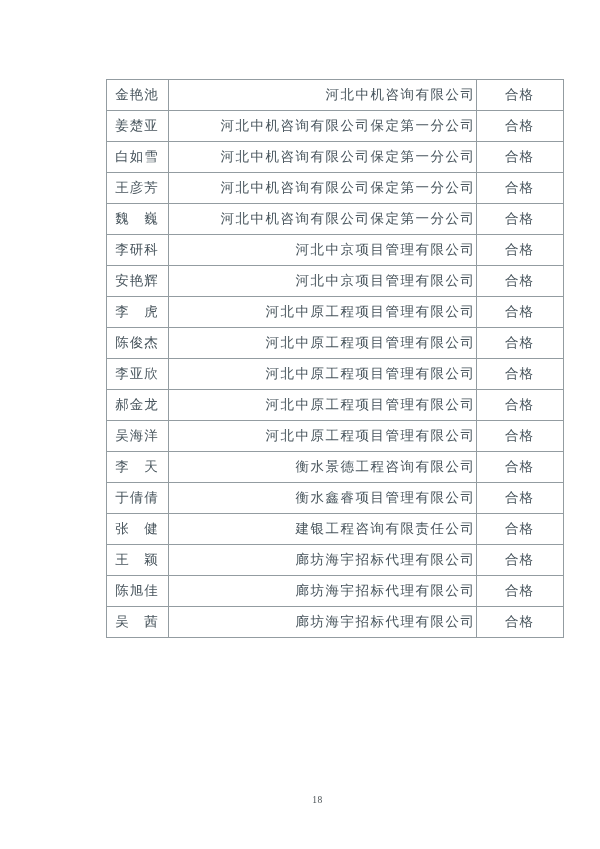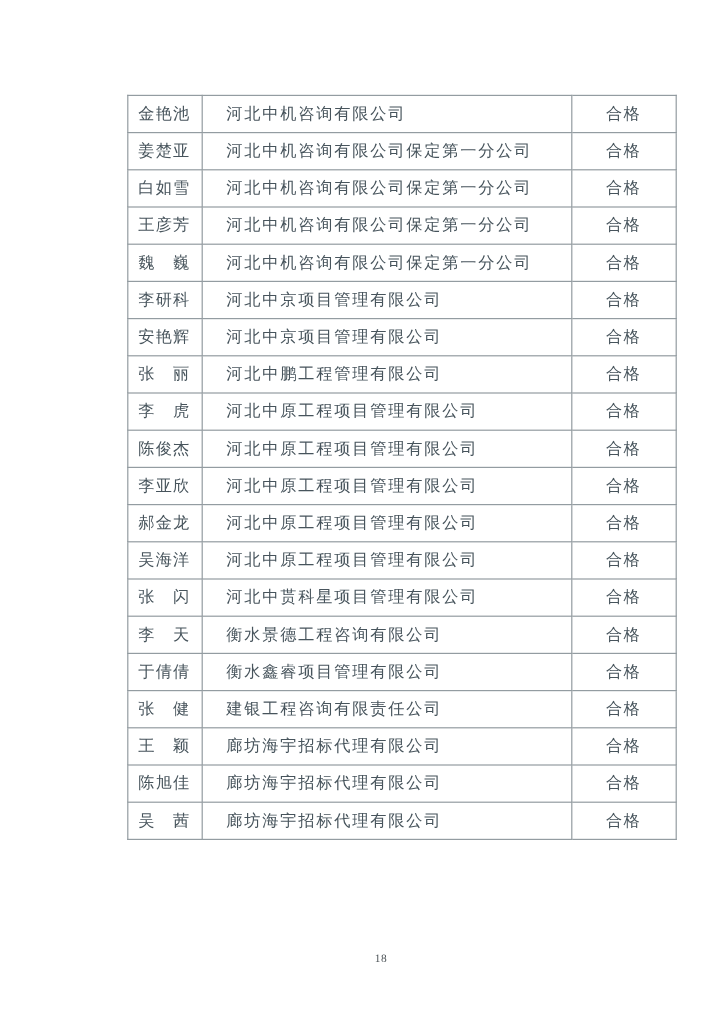--- a/index.html
+++ b/index.html
@@ -39,20 +39,21 @@
     overflow: hidden;
     white-space: nowrap;
   }
   td.c-name {
     text-align: center;
     letter-spacing: 1px;
   }
   td.c-company {
     padding-left: 20px;
     letter-spacing: 1.5px;
+    text-align: right;
   }
   td.c-result {
     text-align: center;
     letter-spacing: 1px;
   }
   .page-number {
     position: absolute;
     top: 780px;
     left: 0;
     width: 600px;
@@ -121,25 +122,20 @@
     <td class="c-company">河北中京项目管理有限公司</td>
     <td class="c-result">合格</td>
   </tr>
 
   <tr>
     <td class="c-name">安艳辉</td>
     <td class="c-company">河北中京项目管理有限公司</td>
     <td class="c-result">合格</td>
   </tr>
 
-  <tr>
-    <td class="c-name">张　丽</td>
-    <td class="c-company">河北中鹏工程管理有限公司</td>
-    <td class="c-result">合格</td>
-  </tr>
 
   <tr>
     <td class="c-name">李　虎</td>
     <td class="c-company">河北中原工程项目管理有限公司</td>
     <td class="c-result">合格</td>
   </tr>
 
   <tr>
     <td class="c-name">陈俊杰</td>
     <td class="c-company">河北中原工程项目管理有限公司</td>
@@ -157,25 +153,20 @@
     <td class="c-company">河北中原工程项目管理有限公司</td>
     <td class="c-result">合格</td>
   </tr>
 
   <tr>
     <td class="c-name">吴海洋</td>
     <td class="c-company">河北中原工程项目管理有限公司</td>
     <td class="c-result">合格</td>
   </tr>
 
-  <tr>
-    <td class="c-name">张　闪</td>
-    <td class="c-company">河北中贳科星项目管理有限公司</td>
-    <td class="c-result">合格</td>
-  </tr>
 
   <tr>
     <td class="c-name">李　天</td>
     <td class="c-company">衡水景德工程咨询有限公司</td>
     <td class="c-result">合格</td>
   </tr>
 
 
   <tr>
     <td class="c-name">于倩倩</td>

